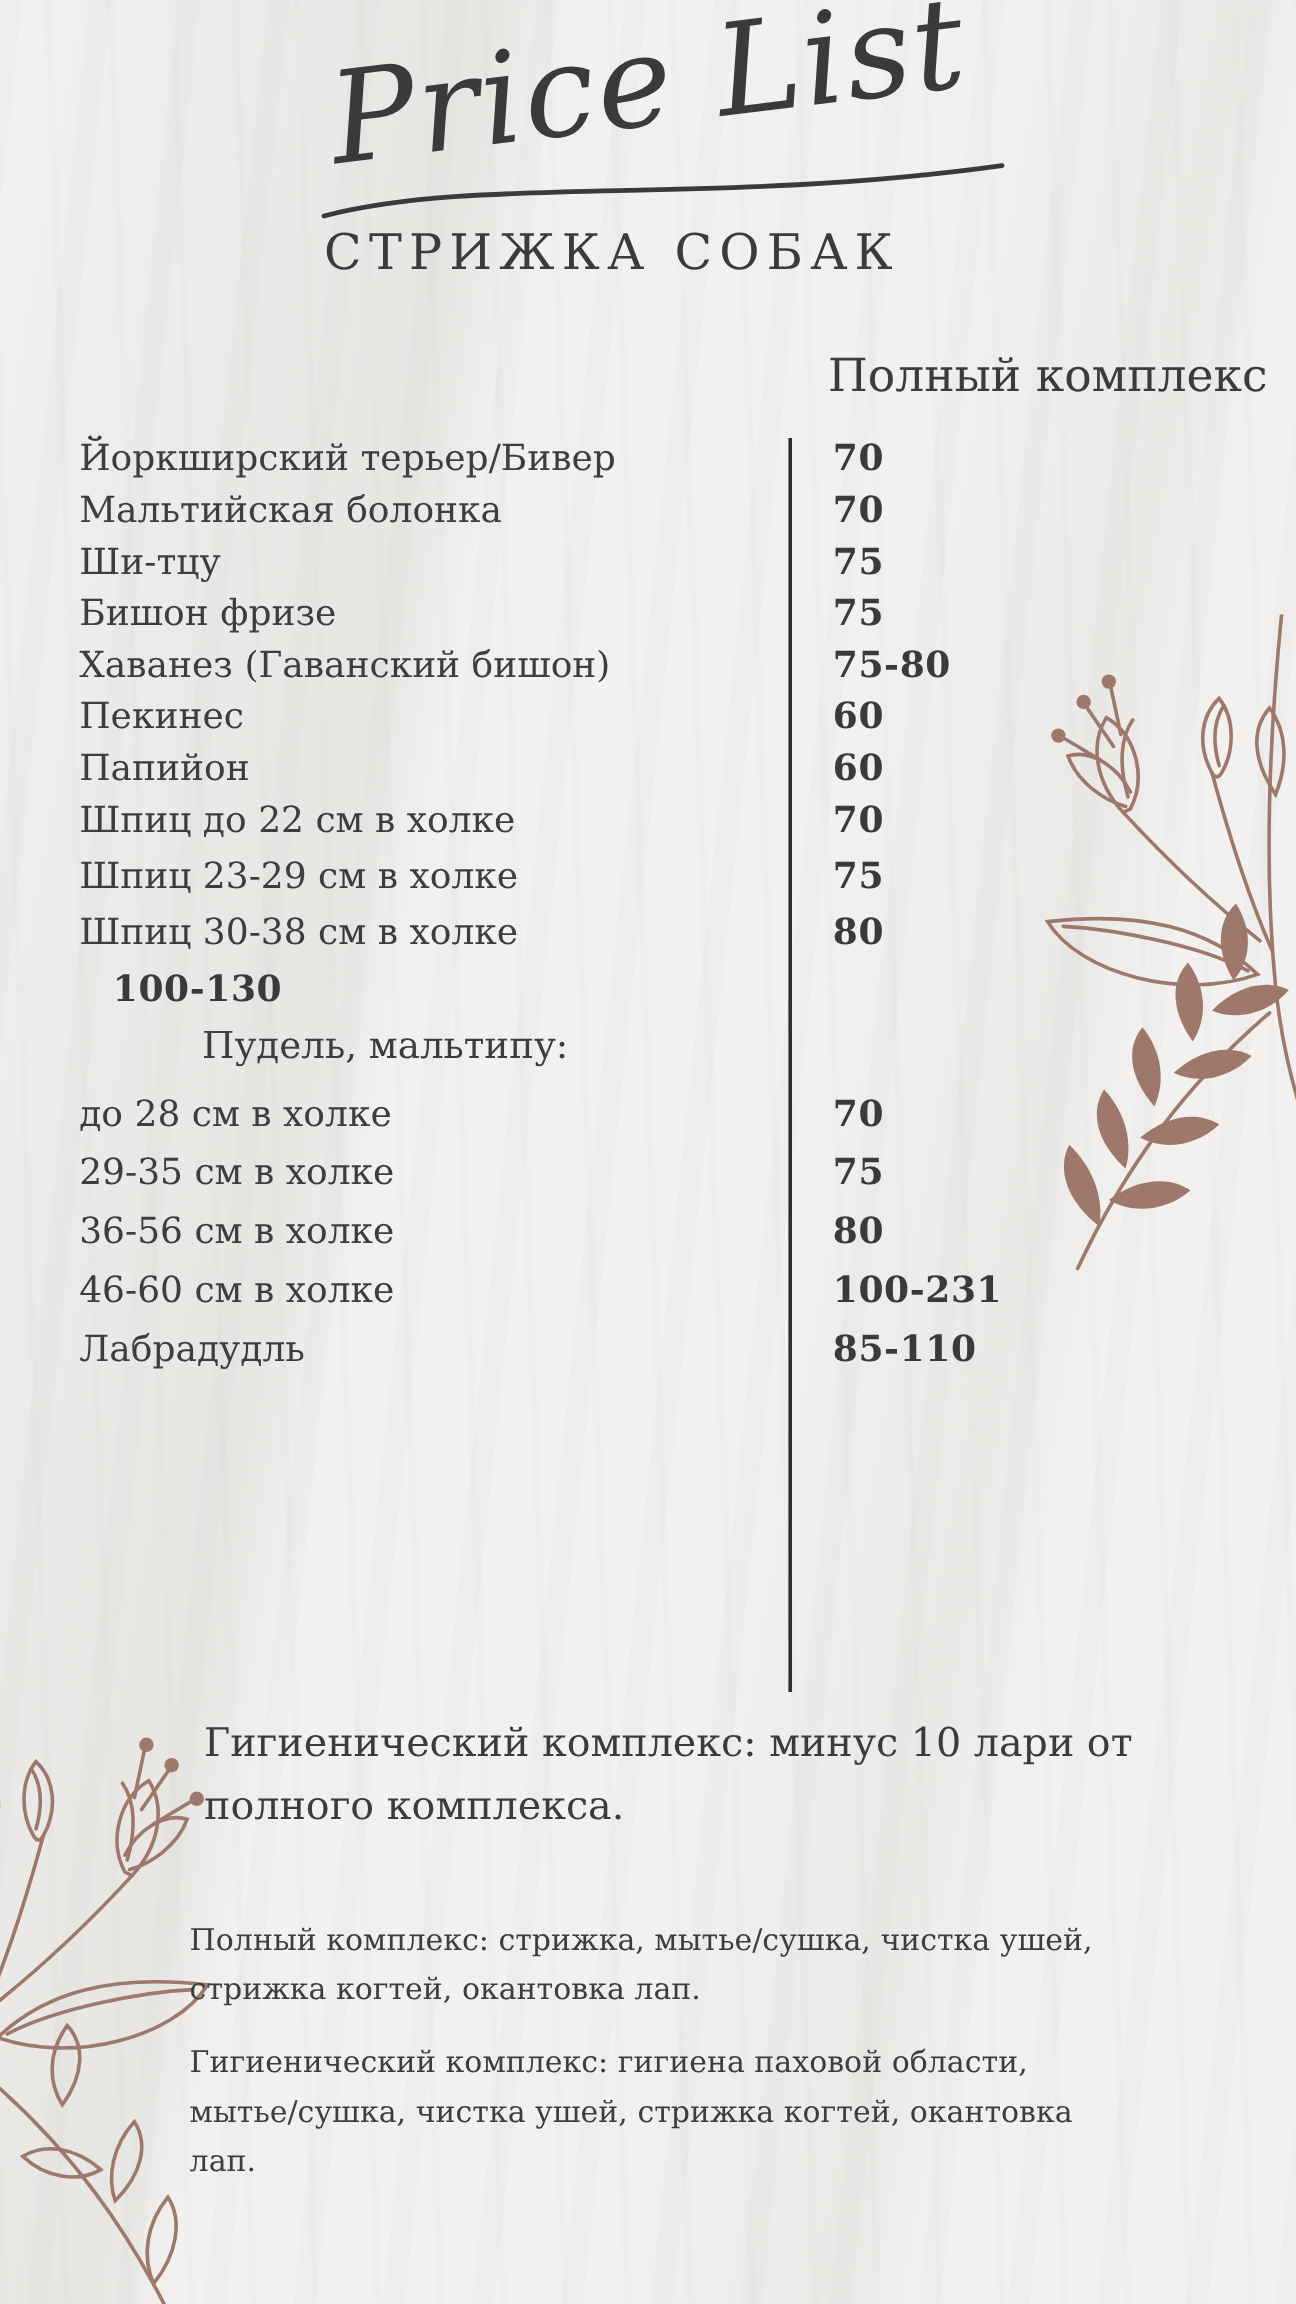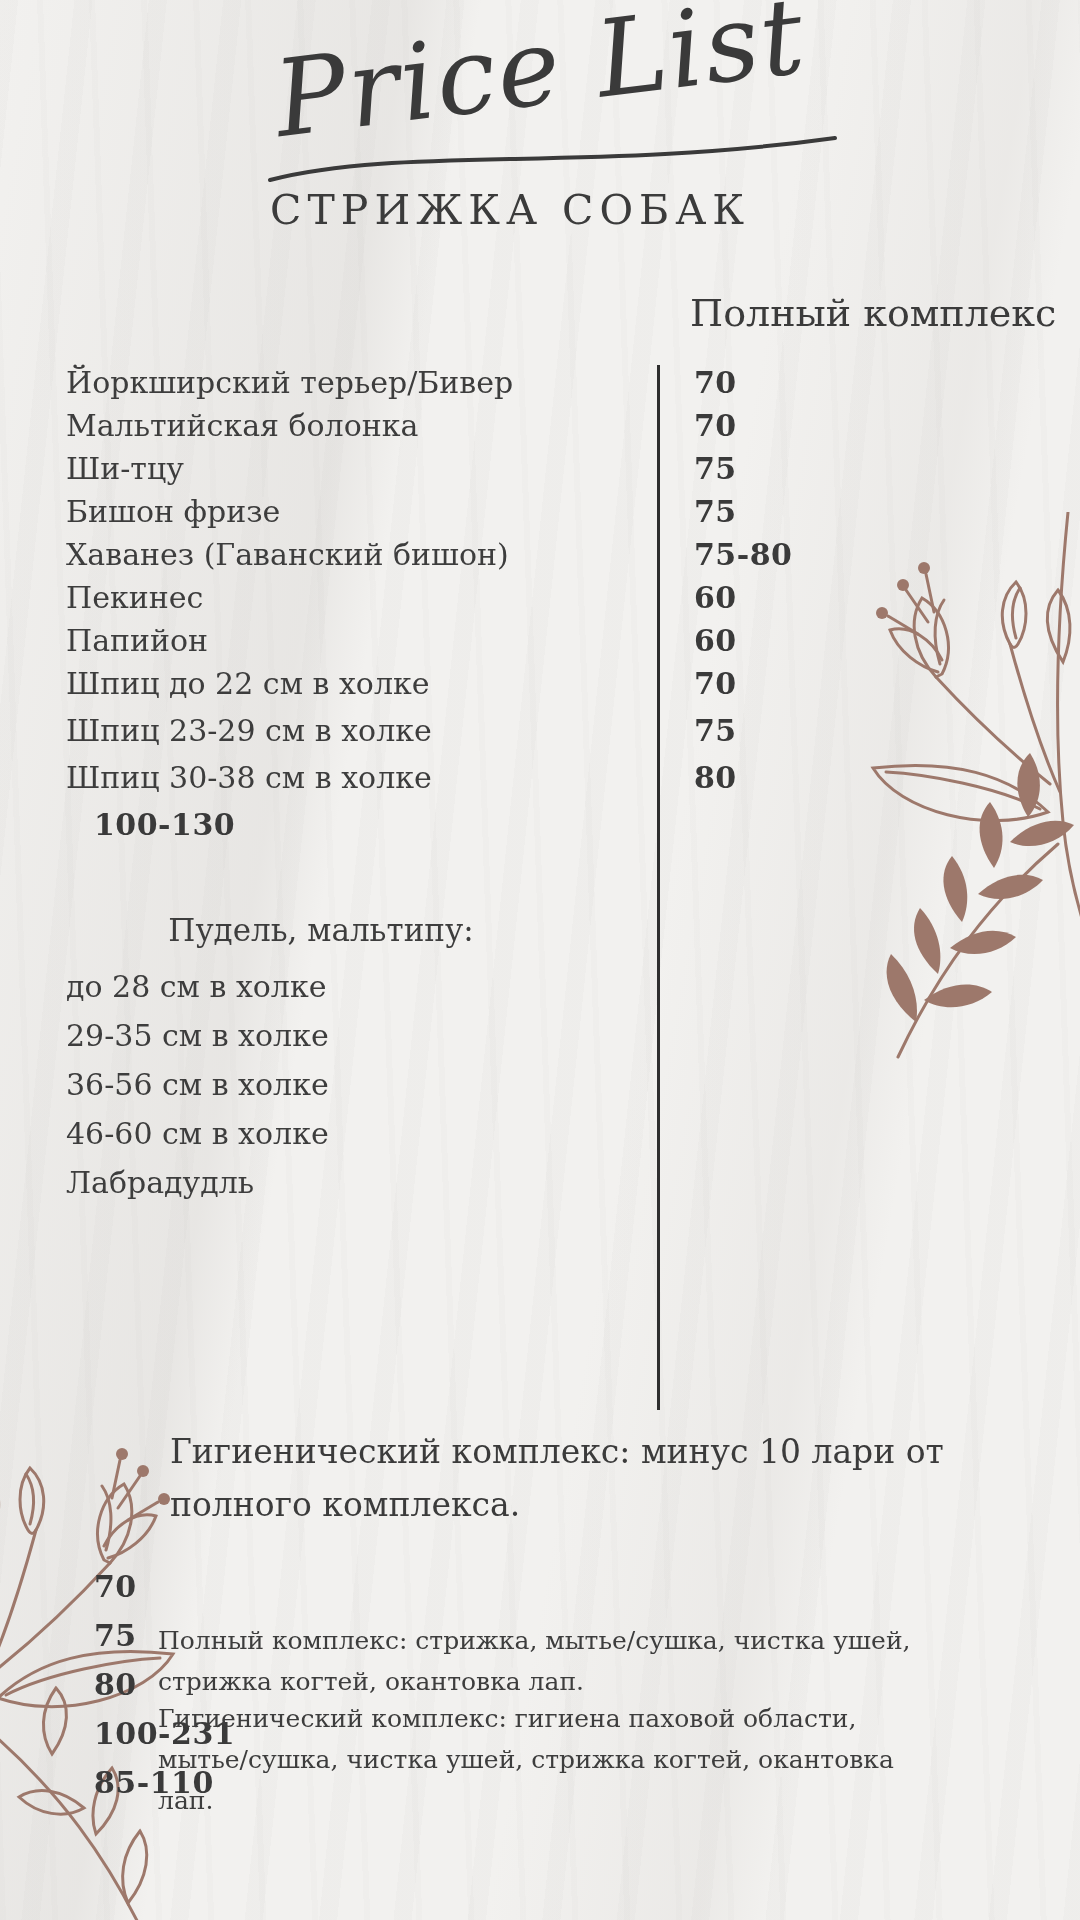--- a/index.html
+++ b/index.html
@@ -56,46 +56,46 @@
   .price-table{
     position:absolute; top:365px; left:66px;
     width:930px;
   }
   .row{
     display:flex; align-items:baseline;
     height:43px; font-size:30px;
   }
   .sec-spitz .row, .sec-spitz { font-size:30px; }
   .sec-spitz .row{ height:47px; }
-  .sec-poodle .row{ height:49px;flex-direction:column; }
+  .sec-poodle .row{ height:49px; }
   .row .name{ flex:0 0 600px; color:#3d3d3d; }
   .row .price{ padding-left:28px; font-weight:bold; color:#3a3a3a; letter-spacing:0.5px; }
   .sec-header{
     width:510px; text-align:center;
     font-size:31px; font-weight:normal;
     color:#3d3d3d;
     height:43px;
   }
   .sec-spitz .sec-header{ margin-top:82px; margin-bottom:14px; }
-  .sec-poodle .sec-header{ margin-top:58px; margin-bottom:14px; }
+  .sec-poodle .sec-header{ margin-bottom:14px; }
 
   
   .discount-note{
     position:absolute; top:1425px; left:170px;
     width:800px;
     font-size:33px; line-height:53px;
     text-align:left; color:#3b3b3b;
   }
   .footnote{
     position:absolute; left:158px;
     width:792px;
     font-size:25px; line-height:41px;
     color:#3d3d3d;
   }
-  .footnote.full{ top:1596px;margin-top:24px; }
+  .footnote.full{ top:1596px; }
   .footnote.hyg{ top:1698px; }
 
   
   .branch{ position:absolute; pointer-events:none; }
   .branch-right{ right:-78px; top:512px; width:300px; height:560px; }
   .branch-left{ left:-112px; top:1398px; width:300px; height:560px; transform:scaleX(-1); }
 </style>
 </head>
 <body>
 

